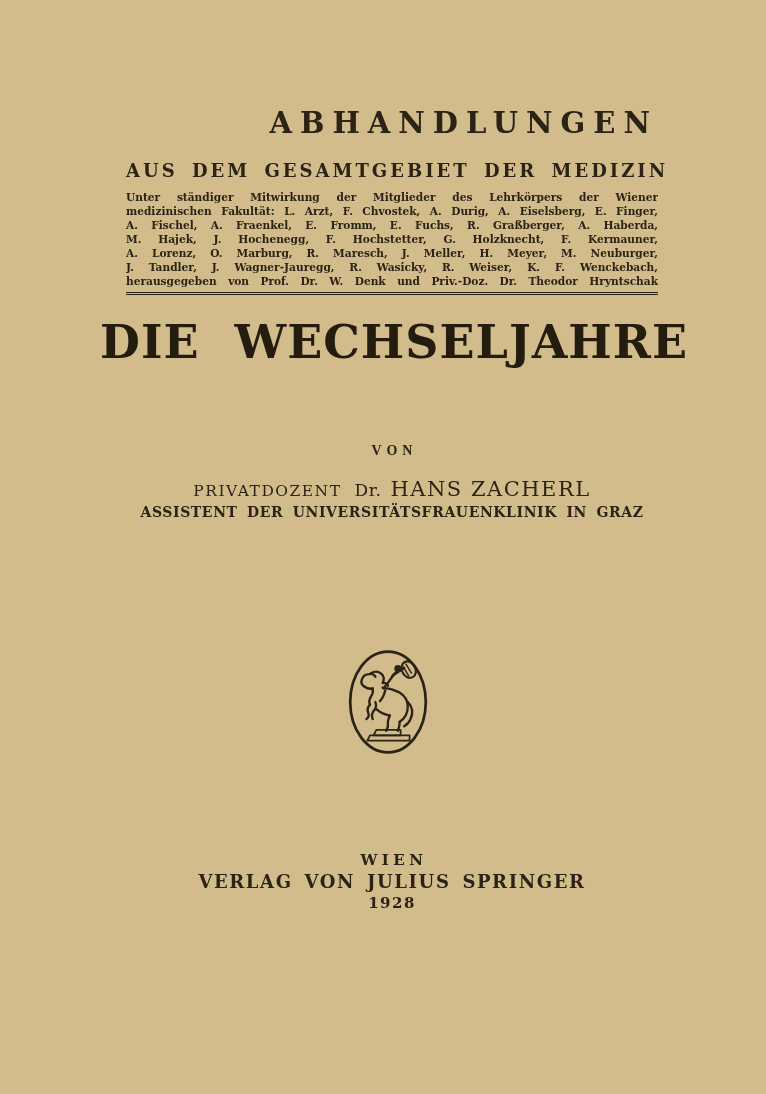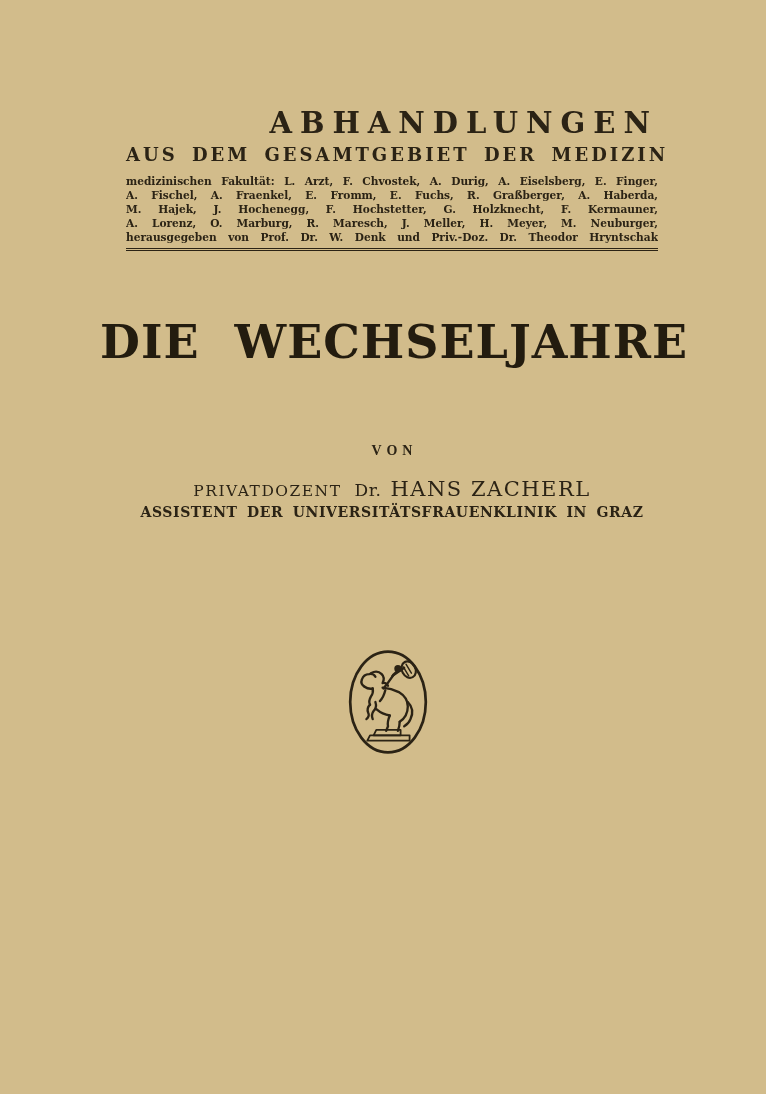--- a/index.html
+++ b/index.html
@@ -10,21 +10,21 @@
     background:var(--paper); color:var(--ink); overflow:hidden;
   }
   
   .masthead { position:absolute; left:126px; top:106px; width:532px; }
   .series-title {
     text-align:right; font-weight:bold; font-size:29px; letter-spacing:8px;
     padding-left:8px; white-space:nowrap;
   }
   .series-subtitle {
     text-align:center; font-weight:bold; font-size:18px; letter-spacing:3px;
-    word-spacing:5px; margin-top:4px; white-space:nowrap;
+    word-spacing:5px; margin-top:20px; white-space:nowrap;
   }
   .contributors { margin-top:9px; }
   .contrib-line {
     font-weight:bold; font-size:10.6px; height:14px; line-height:14px;
     text-align:justify; text-align-last:justify; overflow:hidden;
   }
   .double-rule {
     margin-top:4px; height:3px;
     border-top:1.6px solid var(--ink); border-bottom:1.6px solid var(--ink);
   }
@@ -62,24 +62,26 @@
 </style>
 </head>
 <body>
 
 <div class="page">
 
   <div class="masthead">
     <div class="series-title">ABHANDLUNGEN</div>
     <div class="series-subtitle">AUS DEM GESAMTGEBIET DER MEDIZIN</div>
     <div class="contributors">
+      <div class="contrib-line">Unter ständiger Mitwirkung der Mitglieder des Lehrkörpers der Wiener</div>
       <div class="contrib-line">medizinischen Fakultät: L. Arzt, F. Chvostek, A. Durig, A. Eiselsberg, E. Finger,</div>
       <div class="contrib-line">A. Fischel, A. Fraenkel, E. Fromm, E. Fuchs, R. Graßberger, A. Haberda,</div>
       <div class="contrib-line">M. Hajek, J. Hochenegg, F. Hochstetter, G. Holzknecht, F. Kermauner,</div>
       <div class="contrib-line">A. Lorenz, O. Marburg, R. Maresch, J. Meller, H. Meyer, M. Neuburger,</div>
+      <div class="contrib-line">J. Tandler, J. Wagner-Jauregg, R. Wasicky, R. Weiser, K. F. Wenckebach,</div>
       <div class="contrib-line">herausgegeben von Prof. Dr. W. Denk und Priv.-Doz. Dr. Theodor Hryntschak</div>
     </div>
     <div class="double-rule"></div>
   </div>
 
   <div class="book-title">
     <div>DIE WECHSELJAHRE</div>
   </div>
 
   <div class="von-label">VON</div>
@@ -112,14 +114,19 @@
         <path d="M45 47 Q50 41 54 35 Q56 31 59 29"></path>
         <path d="M47 49 Q45 57 41 61"></path>
         <path d="M55 33 L68 24"></path>
         <path d="M70 20 L76 30 M67 23 L73 33" stroke-width="1.6"></path>
       </g>
       <circle cx="61" cy="25" r="4" fill="currentColor"></circle>
       <ellipse cx="73" cy="26" rx="7.5" ry="9.5" fill="none" stroke="currentColor" stroke-width="2.4" transform="rotate(-28 73 26)"></ellipse>
     </svg>
   </div>
 
+  <div class="imprint">
+    <div class="imprint-city">WIEN</div>
+    <div class="imprint-publisher">VERLAG VON JULIUS SPRINGER</div>
+    <div class="imprint-year">1928</div>
+  </div>
 
 </div>
 
 </body></html>

